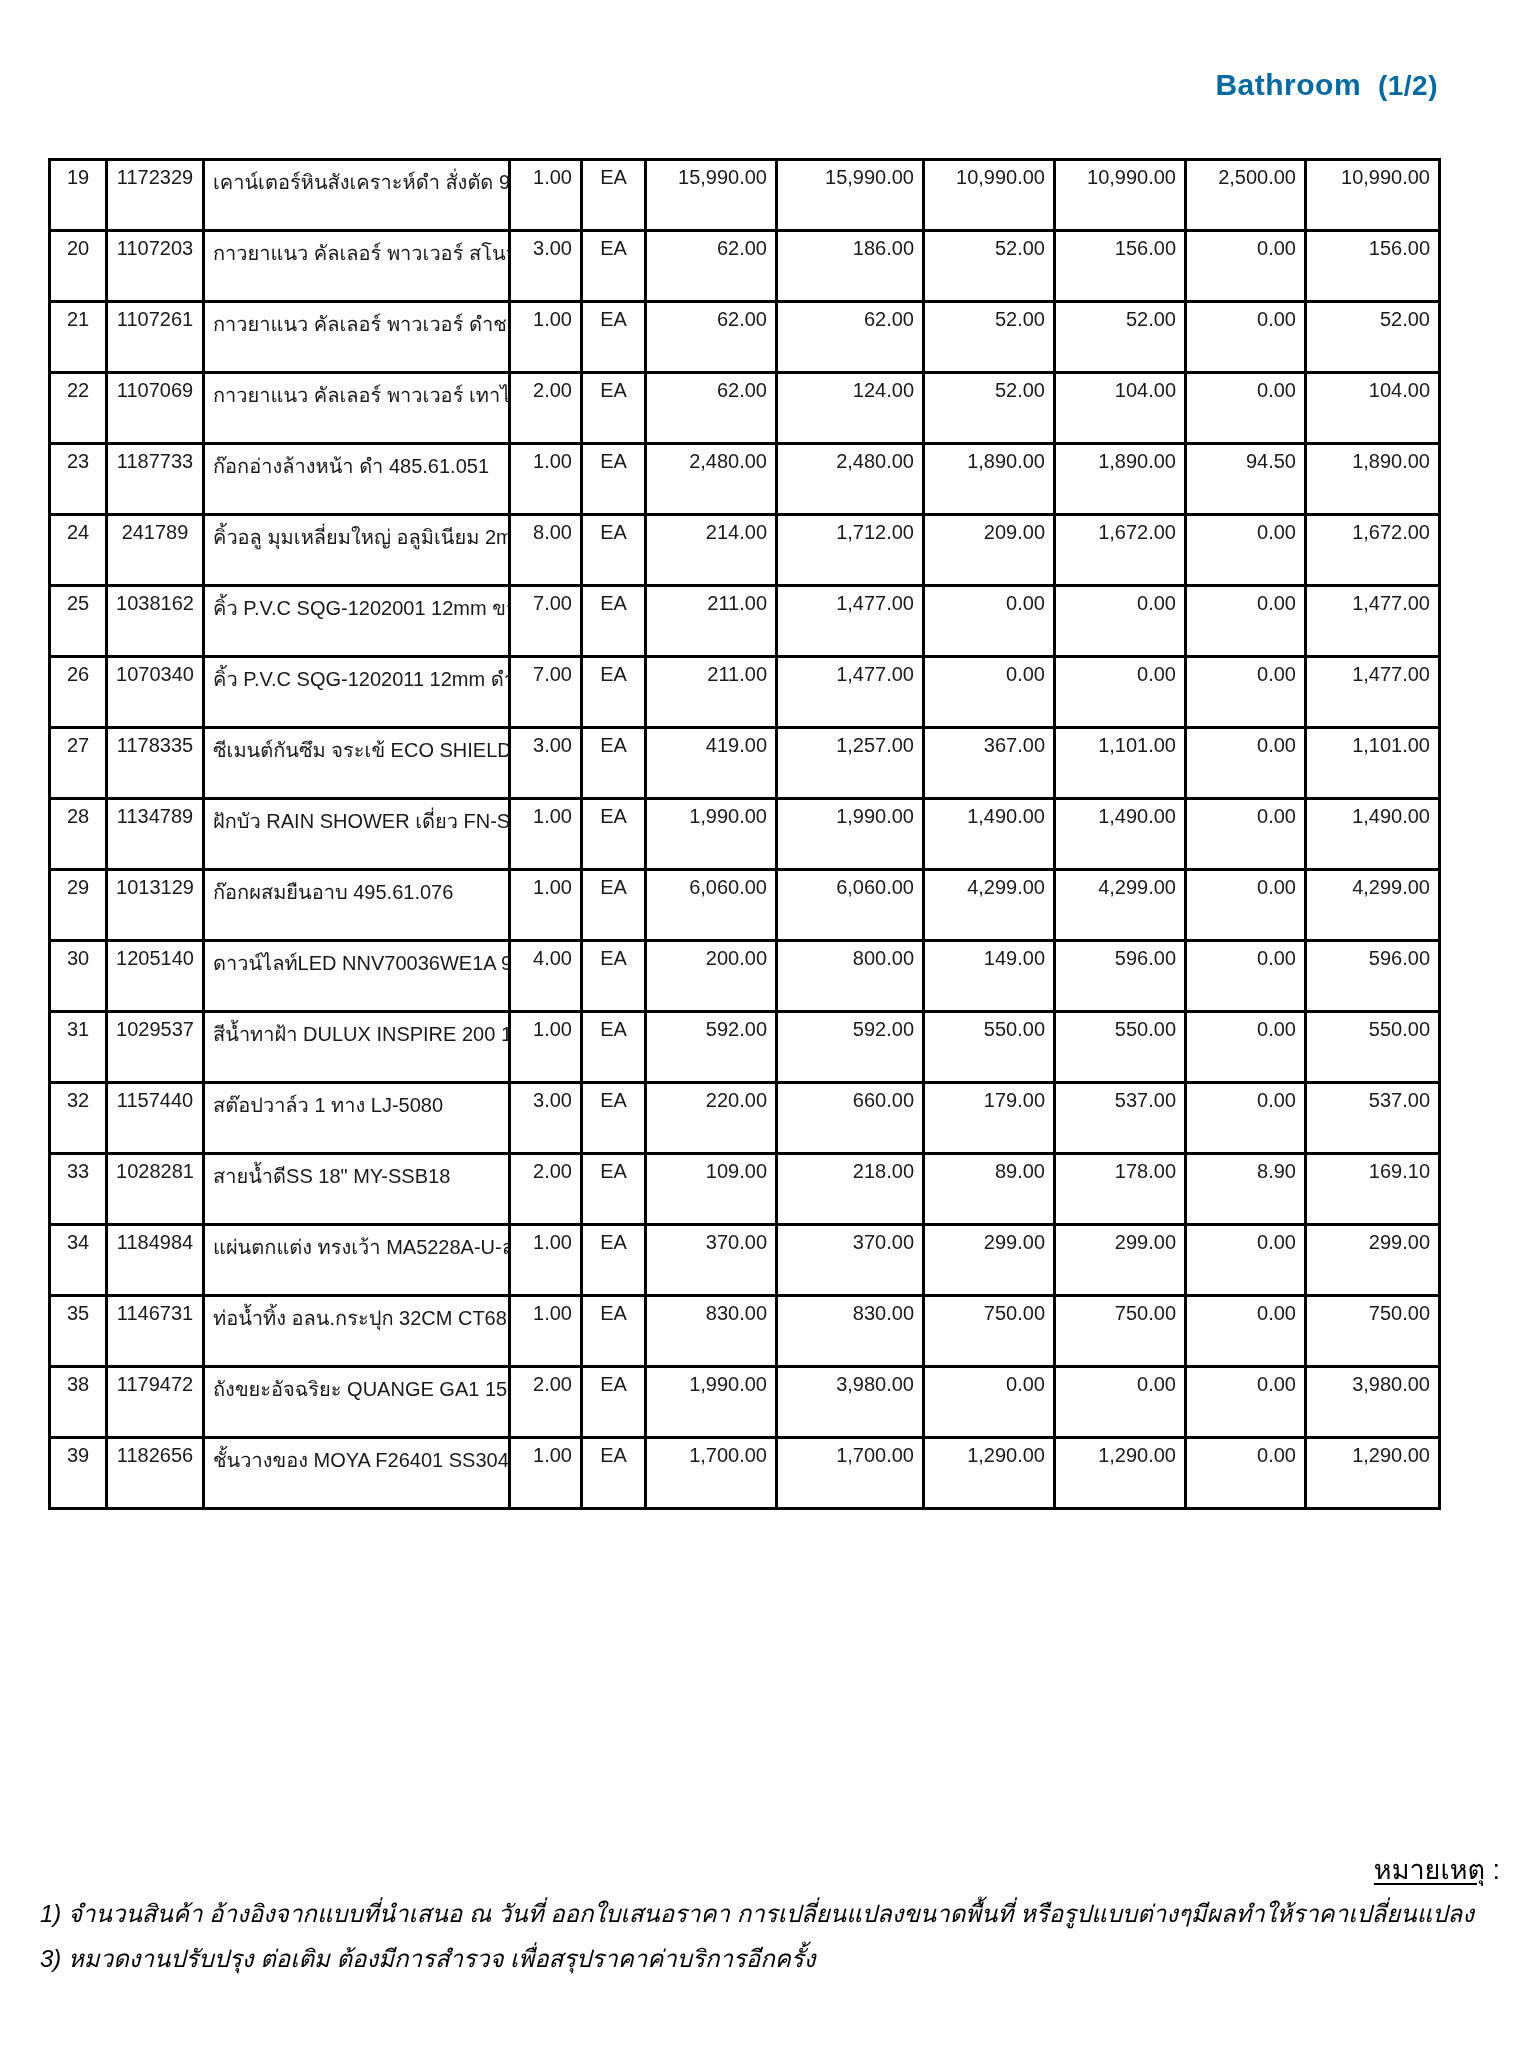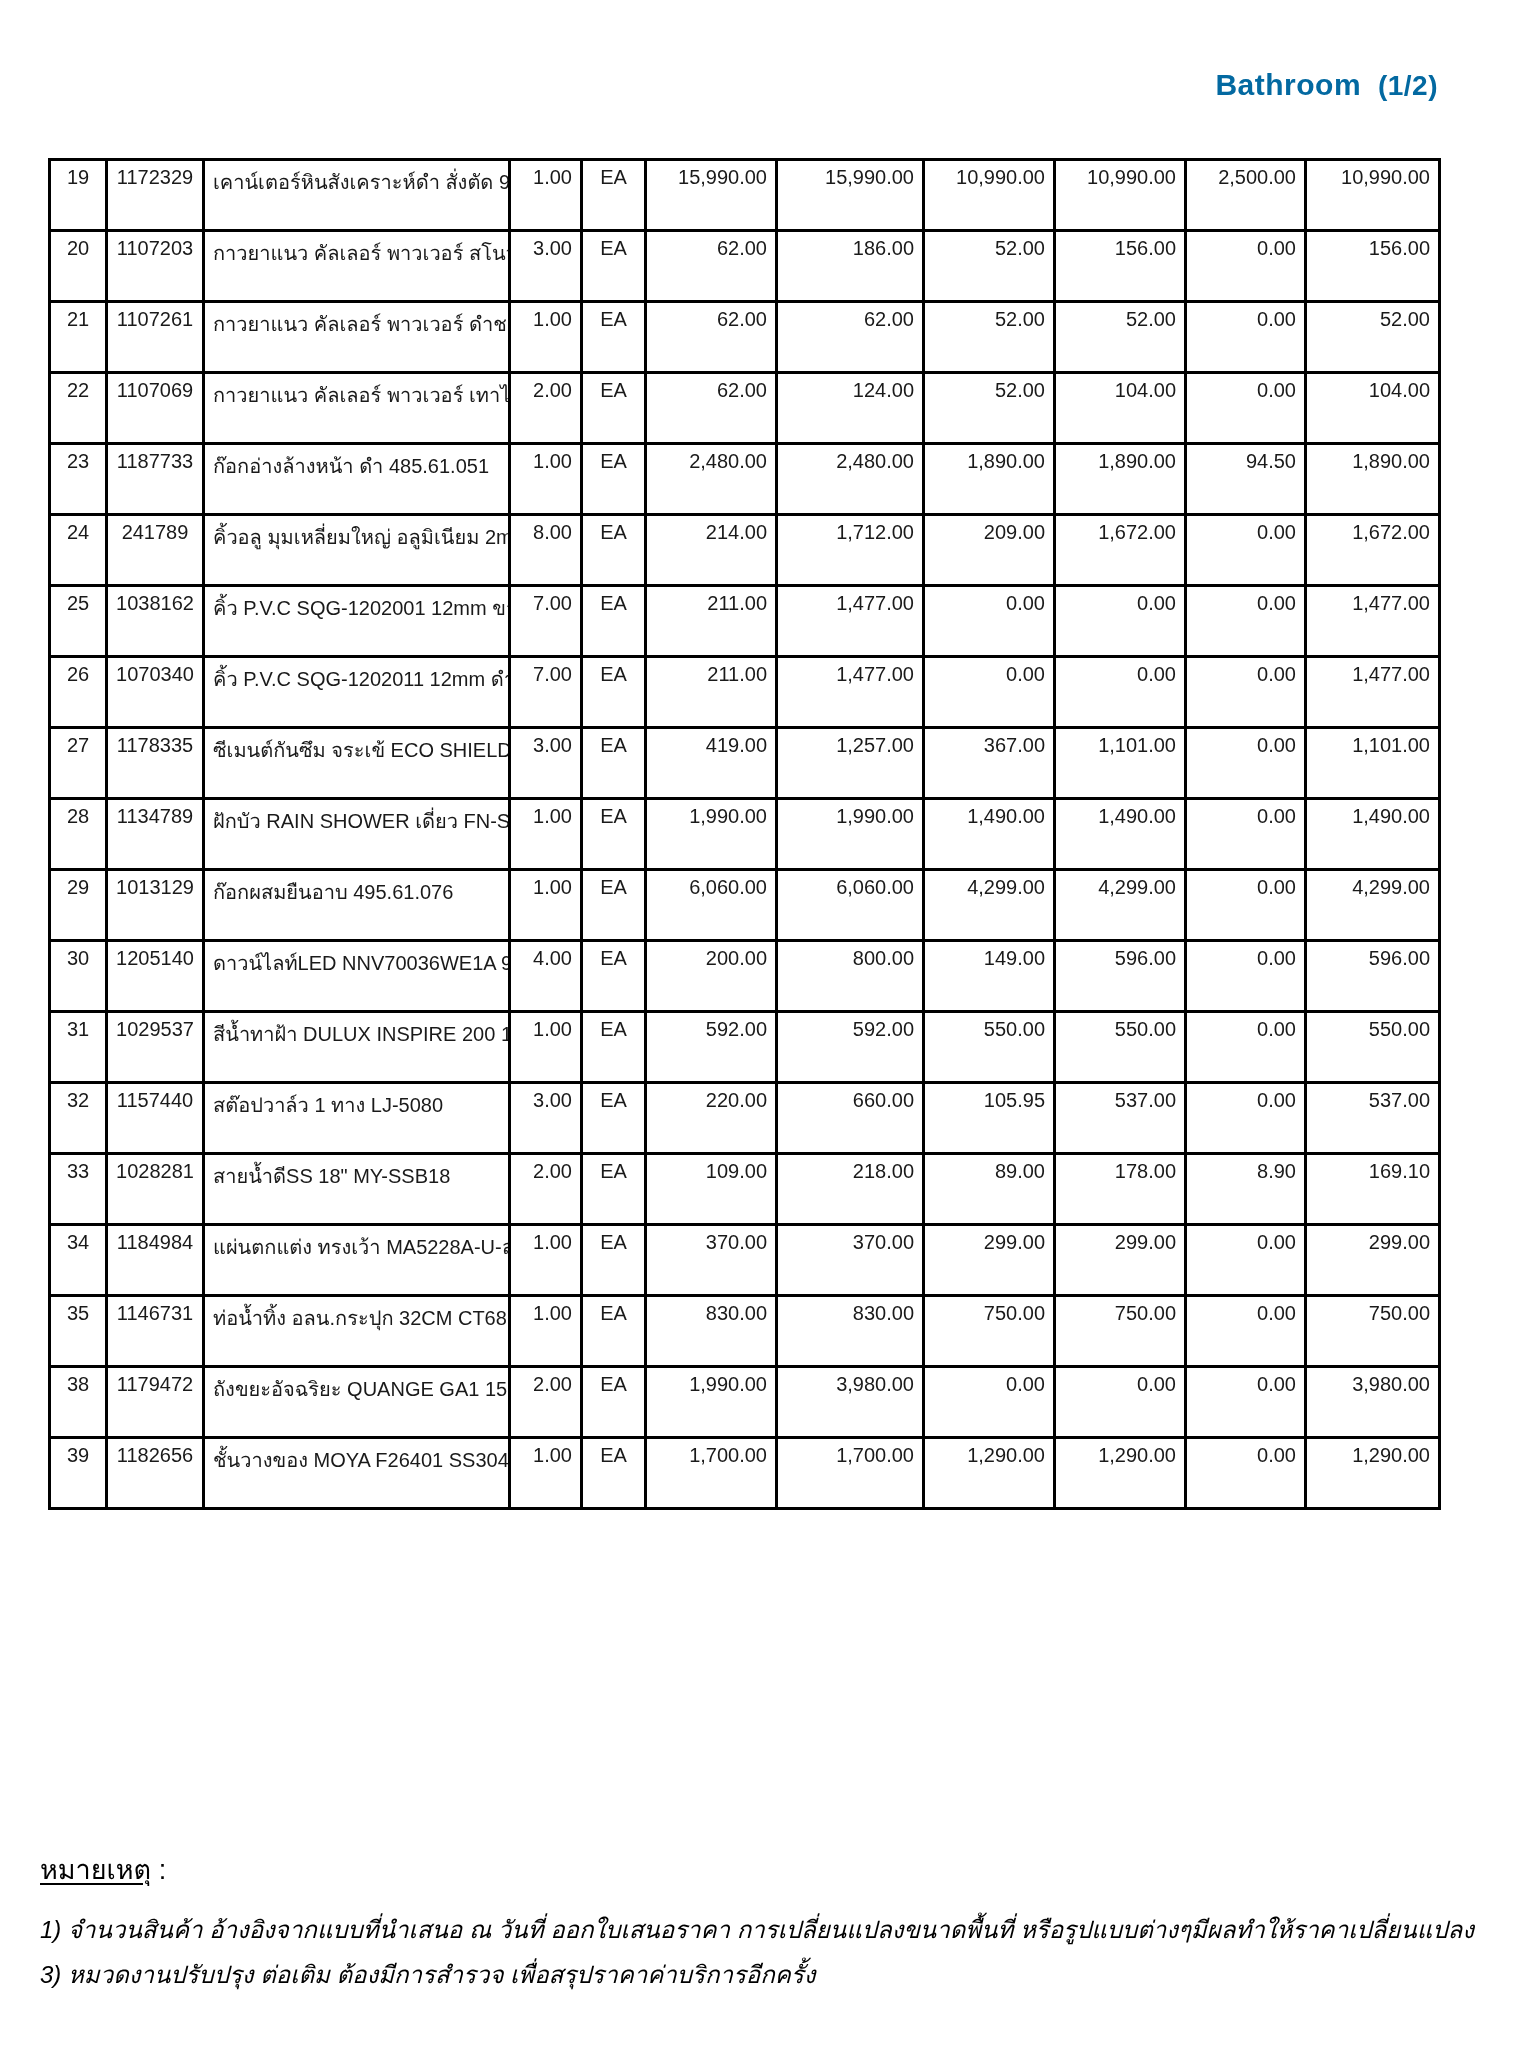--- a/index.html
+++ b/index.html
@@ -36,21 +36,21 @@
   td.c-no{text-align:center;}
   td.c-code{text-align:center;}
   td.c-desc{text-align:left;padding-left:6px;padding-right:1px;}
   td.c-qty{text-align:right;}
   td.c-unit{text-align:center;}
   td.c-num{text-align:right;}
   .notes{
     position:absolute;left:40px;top:1848px;width:1460px;
     color:#000;
   }
-  .notes-heading{font-size:27px;margin-bottom:16px;}
+  .notes-heading{font-size:27px;margin-bottom:0;text-align:right;}
   .notes-heading .u{text-decoration:underline;text-underline-offset:4px;}
   .note-line{font-size:24px;line-height:45px;white-space:nowrap;font-style:italic;}
 </style>
 </head>
 <body>
 
 <div class="page">
 
   <div class="title">
     <span class="t-main">Bathroom</span>
@@ -242,21 +242,21 @@
           <td class="c-num">550.00</td>
         </tr>
         <tr>
           <td class="c-no">32</td>
           <td class="c-code">1157440</td>
           <td class="c-desc">สต๊อปวาล์ว 1 ทาง LJ-5080</td>
           <td class="c-qty">3.00</td>
           <td class="c-unit">EA</td>
           <td class="c-num">220.00</td>
           <td class="c-num">660.00</td>
-          <td class="c-num">105.95</td>
+          <td class="c-num">179.00</td>
           <td class="c-num">537.00</td>
           <td class="c-num">0.00</td>
           <td class="c-num">537.00</td>
         </tr>
         <tr>
           <td class="c-no">33</td>
           <td class="c-code">1028281</td>
           <td class="c-desc">สายน้ำดีSS 18" MY-SSB18</td>
           <td class="c-qty">2.00</td>
           <td class="c-unit">EA</td>

